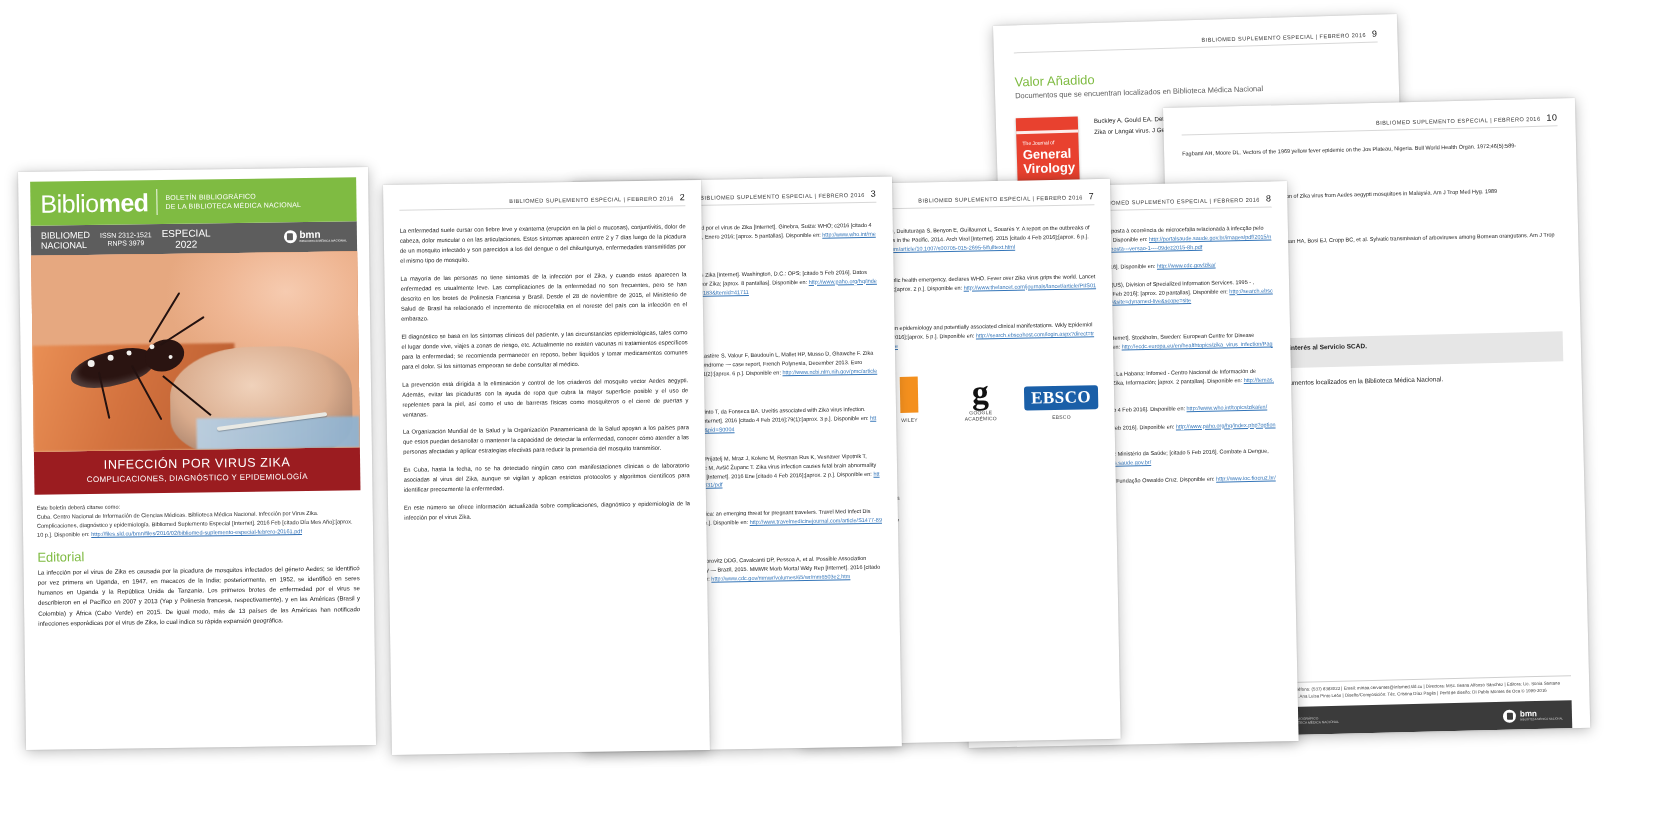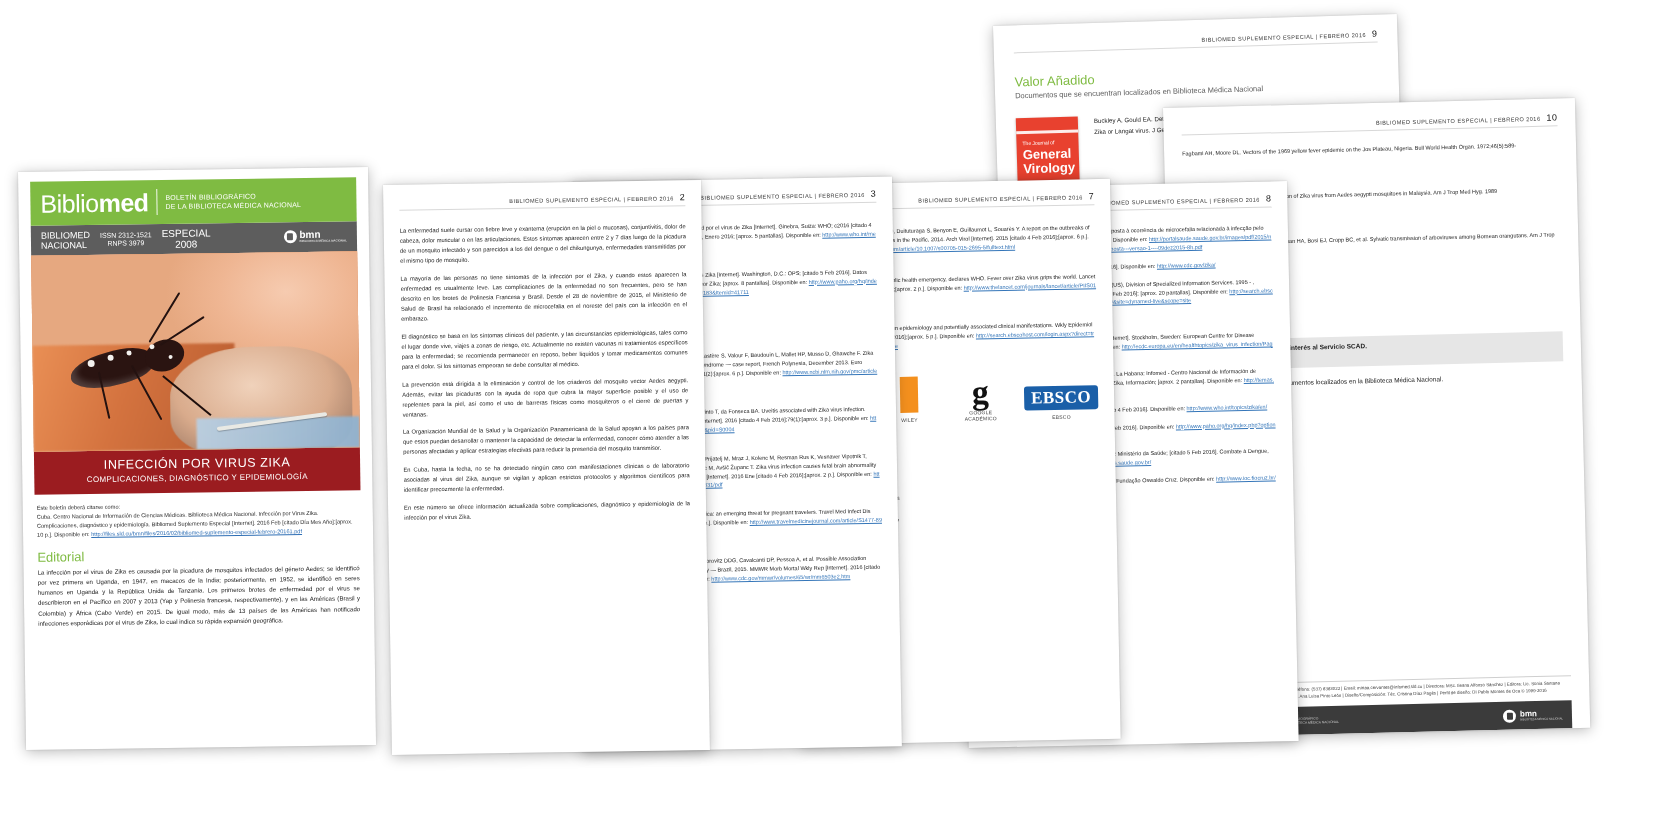--- a/index.html
+++ b/index.html
@@ -379,21 +379,21 @@
         <div class="band-a">
           <span>BIBLIOMED</span><br>
           <span>NACIONAL</span>
         </div>
         <div class="band-b">
           <span>ISSN 2312-1521</span><br>
           <span>RNPS 3979</span>
         </div>
         <div class="band-c">
           <span>ESPECIAL</span><br>
-          <span>2008</span>
+          <span>2022</span>
         </div>
         <div class="band-d">
           <div class="bmn-circle"></div>
           <div class="bmn-word">
             <span>bmn</span>
             <span class="bmn-tag">BIBLIOTECA MÉDICA NACIONAL</span>
           </div>
         </div>
       </div>
 

